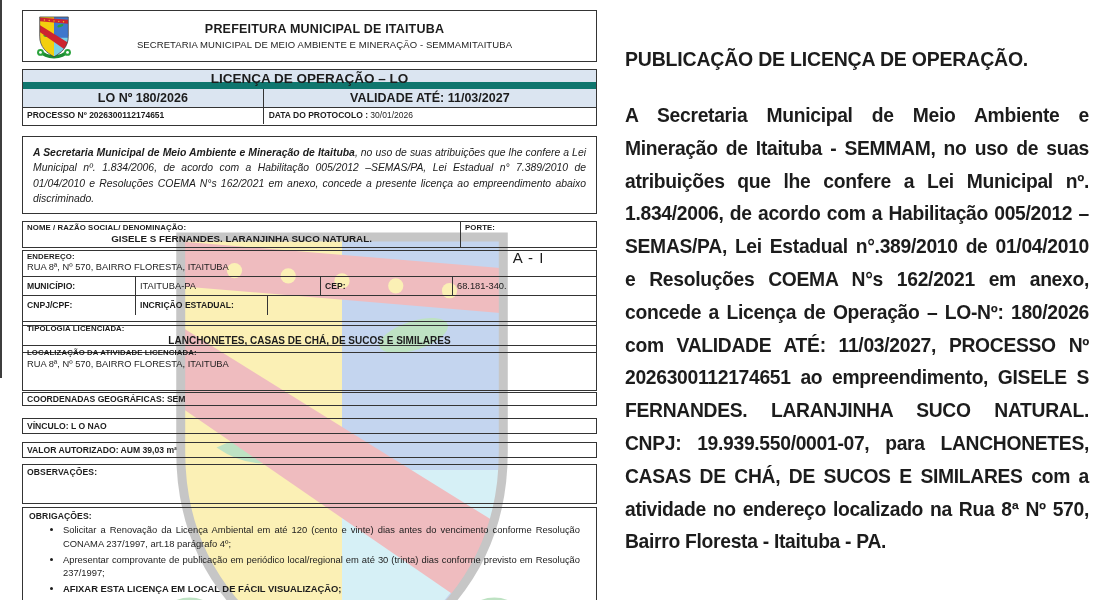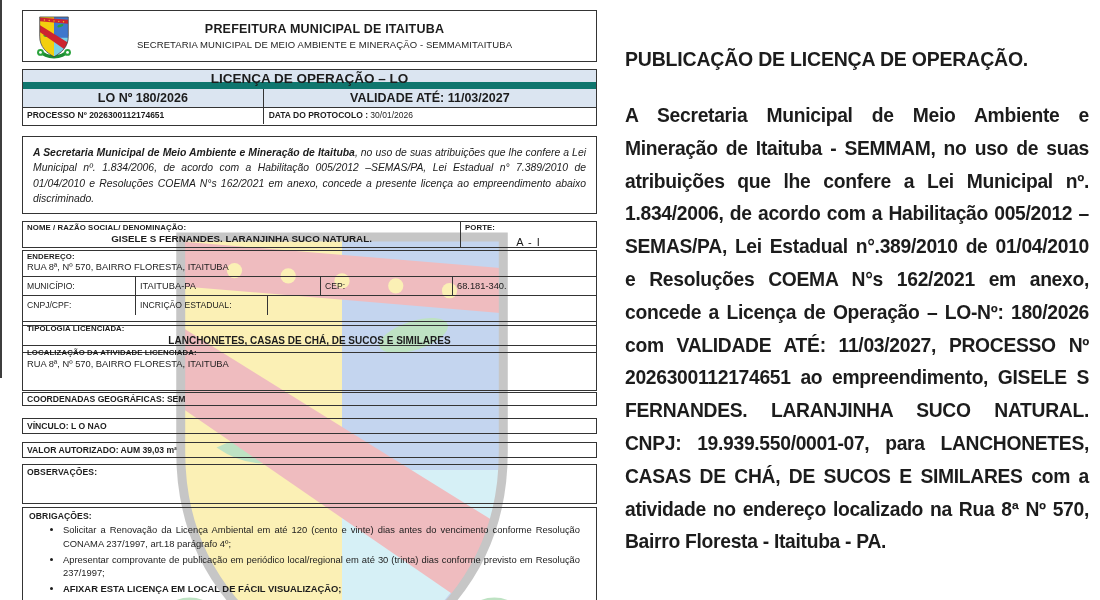--- a/index.html
+++ b/index.html
@@ -36,30 +36,30 @@
   
   .pre { top:136px; height:78px; padding:8px 10px; font-size:10.4px; font-style:italic; line-height:15.4px; text-align:justify; }
   .pre .b { font-weight:bold; }
 
   
   .nome { top:221px; height:27px; display:flex; }
   .nome .n-cell { width:438px; border-right:1.5px solid #343434; padding:1px 4px; }
   .nome .p-cell { flex:1; padding:1px 4px; text-align:center; }
   .lbl { font-size:7.8px; font-weight:bold; letter-spacing:.1px; text-align:left; }
   .nome-val { font-size:9.8px; font-weight:bold; text-align:center; margin-top:1px; }
-  .porte-val { font-size:11px; margin-top:4px; letter-spacing:1px; }
+  .porte-val { font-size:15px; margin-top:17px; letter-spacing:1px; }
 
   
   .end { top:250px; height:76px; display:flex; flex-direction:column; }
   .end-r1 { height:26px; border-bottom:1px solid #343434; padding:1px 4px; }
   .end-r1 .val { font-size:9.3px; margin-top:1px; }
   .end-r2, .end-r3 { height:19px; display:flex; }
   .end-r2 { border-bottom:1px solid #343434; }
   .end .cell { padding:2px 4px; font-size:9.3px; line-height:14px; }
-  .end .cl { font-size:8.6px; font-weight:normal; line-height:14px; }
+  .end .cl { font-size:8.6px; font-weight:bold; line-height:14px; }
   .end .w1 { width:113px; border-right:1px solid #343434; }
   .end .w2 { width:185px; border-right:1px solid #343434; }
   .end .w3 { width:132px; border-right:1px solid #343434; }
   .end .w4 { flex:1; }
 
   
   .tip { top:321px; height:32px; padding:2px 4px; }
   .tip-val { font-size:10px; font-weight:bold; text-align:center; margin-top:2px; }
 
   

